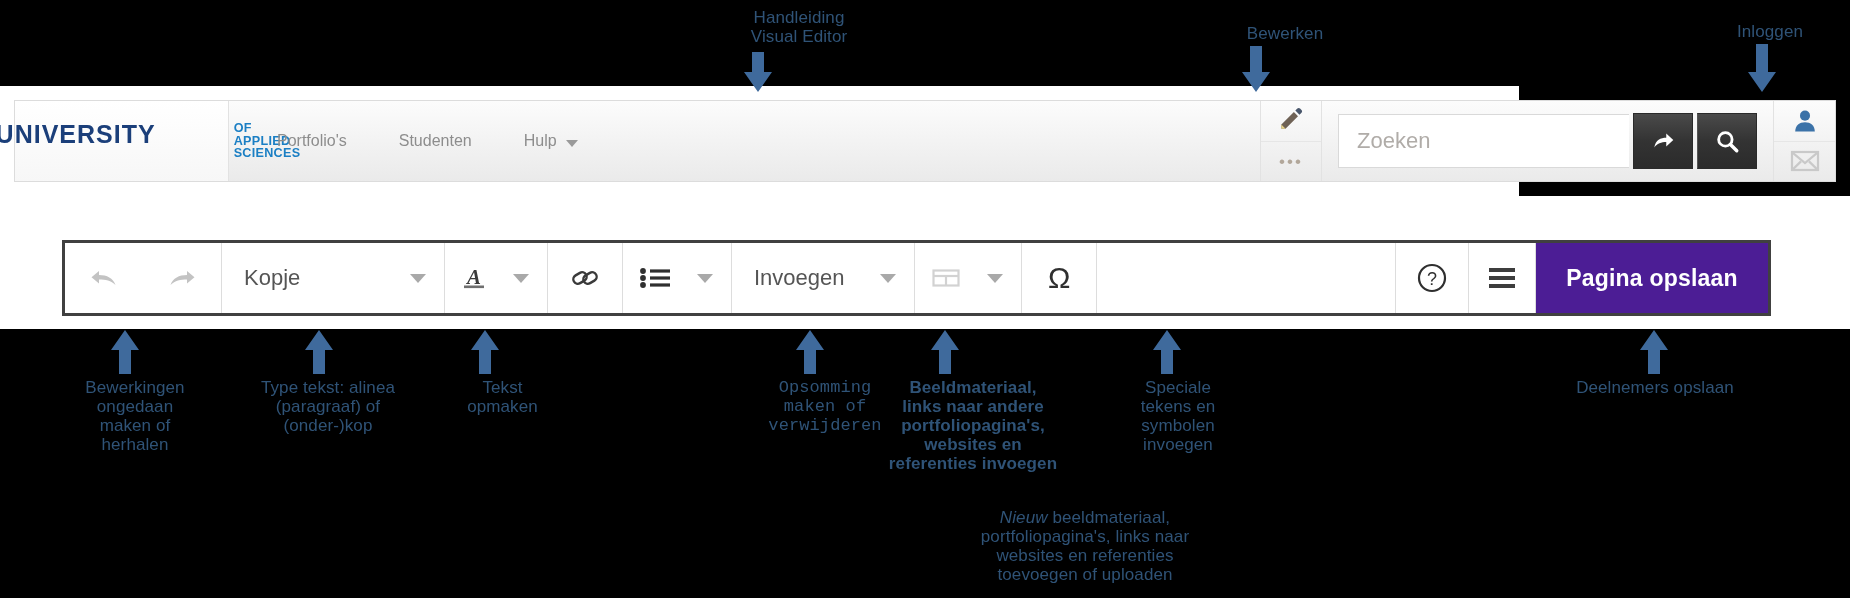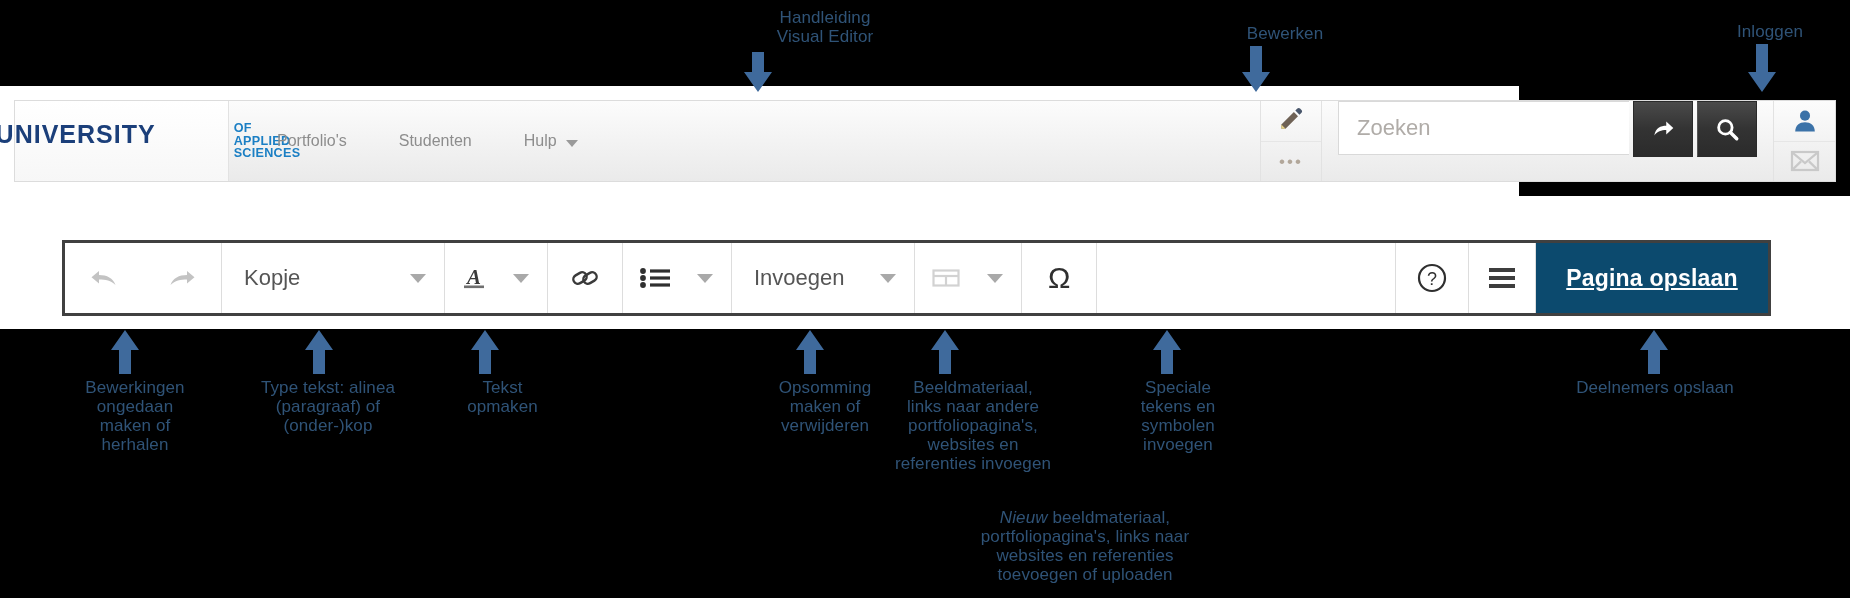--- a/index.html
+++ b/index.html
@@ -90,21 +90,21 @@
   }
   .hdr-tool {
     flex: 1;
     display: flex; align-items: center; justify-content: center;
     cursor: pointer;
   }
   .hdr-tool.top { border-bottom: 1px solid #e6e6e6; }
   .dots-icon { color: #b2a79a; font-size: 17px; letter-spacing: 2px; line-height: 1; }
 
   .search-wrap {
-    display: flex; align-items: flex-start;
+    display: flex; align-items: center;
     padding: 0 16px;
     gap: 4px;
   }
   .search-input {
     width: 291px; height: 54px;
     border: 1px solid #d9d9d9;
     border-right: none;
     background: #fff;
     font-size: 22px;
     color: #a8a8a8;
@@ -166,27 +166,26 @@
   .tb-caret {
     width: 0; height: 0;
     border-left: 8px solid transparent;
     border-right: 8px solid transparent;
     border-top: 9px solid #a9a9a9;
   }
   .grp.undo .tb { padding: 0 24px; }
   .save-btn {
     margin-left: auto;
     width: 232px;
-    background: #0c4a6e;
+    background: #4c1d95;
     color: #ffffff;
     display: flex; align-items: center; justify-content: center;
     font-size: 23px; font-weight: bold;
     cursor: pointer;
     letter-spacing: 0.2px;
-    text-decoration: underline;
   }
   .spacer { flex: 1; border-right: 1px solid #ddd; }
   .hamburger { display: flex; flex-direction: column; gap: 4px; }
   .hamburger span { display: block; width: 26px; height: 4px; background: #3d3d3d; }
 </style>
 </head>
 <body>
 
 <div id="stage">
 
@@ -387,21 +386,21 @@
           </span>
         </div>
       </div>
 
       <div class="save-btn">Pagina opslaan</div>
 
     </div>
   </div>
 
   <div id="anno-layer">
-      <div class="anno" style="left: 730px; top: 8px; width: 190px;">Handleiding
+      <div class="anno" style="left: 704px; top: 8px; width: 190px;">Handleiding
 Visual Editor</div>
       <div class="arrow" style="left: 744px; top: 52px;">
         <svg width="28" height="40" viewBox="0 0 28 40">
           <polygon points="8,0 20,0 20,20 28,20 14,40 0,20 8,20" fill="#3f6a9c"></polygon>
         </svg>
       </div>
       <div class="anno" style="left: 1190px; top: 24px; width: 190px;">Bewerken</div>
       <div class="arrow" style="left: 1242px; top: 46px;">
         <svg width="28" height="46" viewBox="0 0 28 46">
           <polygon points="8,0 20,0 20,26 28,26 14,46 0,26 8,26" fill="#3f6a9c"></polygon>
@@ -430,29 +429,29 @@
           <polygon points="8,44 20,44 20,20 28,20 14,0 0,20 8,20" fill="#3f6a9c"></polygon>
         </svg>
       </div>
       <div class="anno" style="left: 420px; top: 378px; width: 165px;">Tekst
 opmaken</div>
       <div class="arrow" style="left: 471px; top: 330px;">
         <svg width="28" height="44" viewBox="0 0 28 44">
           <polygon points="8,44 20,44 20,20 28,20 14,0 0,20 8,20" fill="#3f6a9c"></polygon>
         </svg>
       </div>
-      <div class="anno" style="left: 730px; top: 378px; width: 190px;">Opsomming
+      <div class="anno" style="left: 730px; top: 378px; width: 190px; font-family: Liberation Mono, monospace;">Opsomming
 maken of
 verwijderen</div>
       <div class="arrow" style="left: 796px; top: 330px;">
         <svg width="28" height="44" viewBox="0 0 28 44">
           <polygon points="8,44 20,44 20,20 28,20 14,0 0,20 8,20" fill="#3f6a9c"></polygon>
         </svg>
       </div>
-      <div class="anno" style="left: 848px; top: 378px; width: 250px;">Beeldmateriaal,
+      <div class="anno" style="left: 848px; top: 378px; width: 250px; font-weight: bold;">Beeldmateriaal,
 links naar andere
 portfoliopagina's,
 websites en
 referenties invoegen</div>
       <div class="arrow" style="left: 931px; top: 330px;">
         <svg width="28" height="44" viewBox="0 0 28 44">
           <polygon points="8,44 20,44 20,20 28,20 14,0 0,20 8,20" fill="#3f6a9c"></polygon>
         </svg>
       </div>
       <div class="anno" style="left: 1088px; top: 378px; width: 180px;">Speciale

